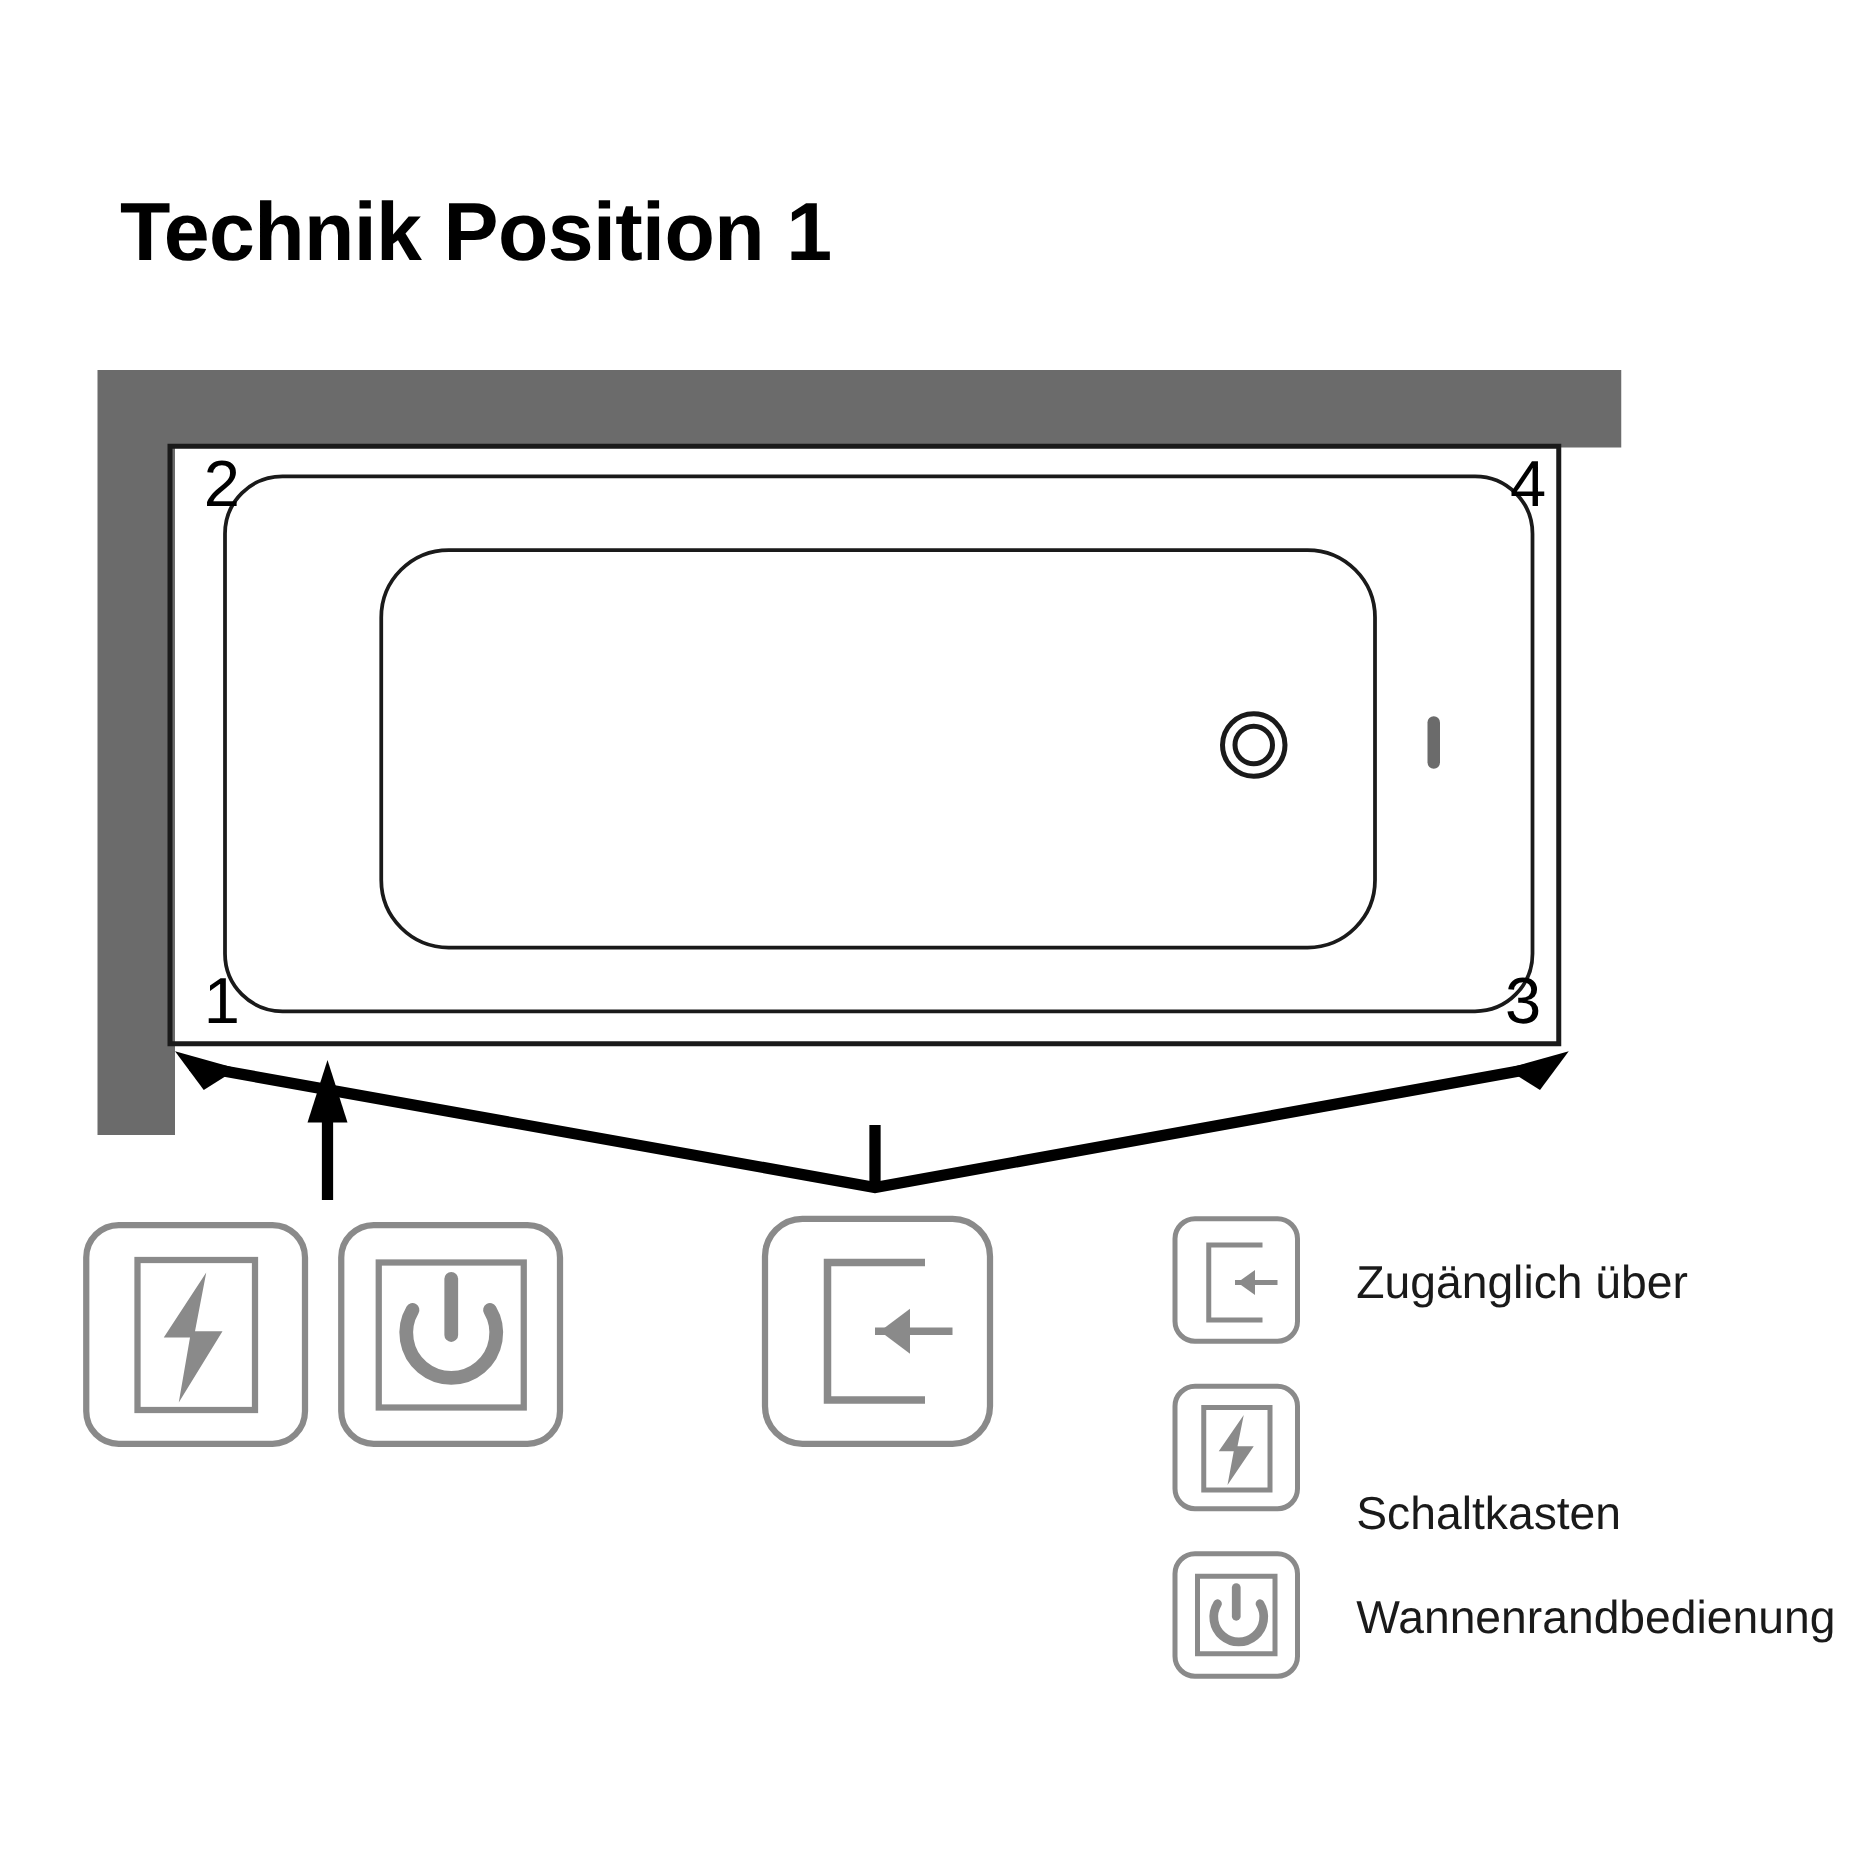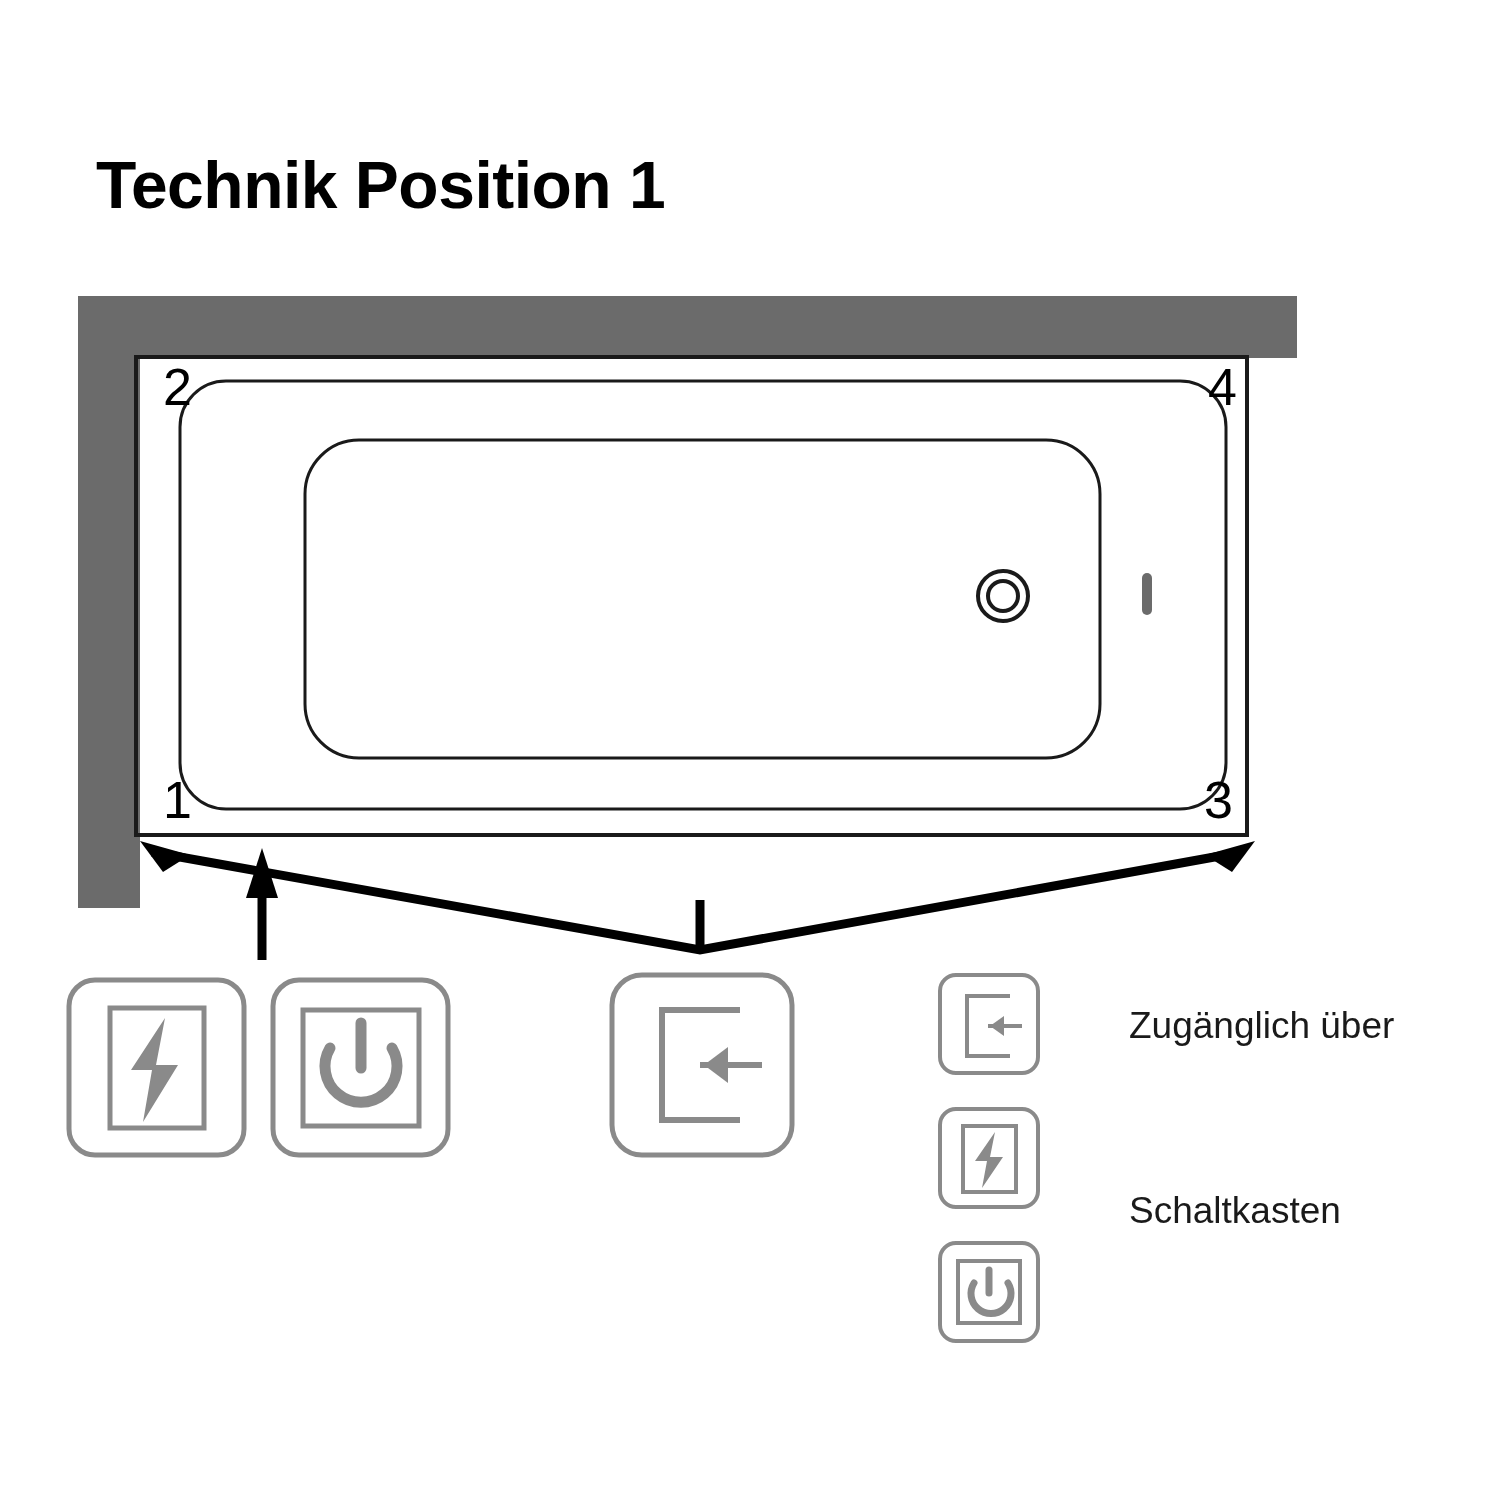--- a/index.html
+++ b/index.html
@@ -41,21 +41,20 @@
   .corner-num {
     font-family: "Liberation Sans", sans-serif;
     font-size: 52px;
     fill: #000000;
   }
   .legend-text {
     position: absolute;
     font-size: 37px;
     color: #1a1a1a;
     white-space: nowrap;
-    margin-left: 44px;
   }
   #legend-text-1 { left: 1085px; top: 1005px; }
   #legend-text-2 { left: 1085px; top: 1190px; }
   #legend-text-3 { left: 1085px; top: 1273px; }
 </style>
 </head>
 <body>
 
 <div id="stage">
 
@@ -142,14 +141,15 @@
       <rect x="940" y="1243" width="98" height="98" rx="16" ry="16" fill="#ffffff" stroke="#8a8a8a" stroke-width="4"></rect>
       <rect x="958" y="1261" width="62" height="62" fill="none" stroke="#8a8a8a" stroke-width="4"></rect>
       <path d="M 974 1283 A 20 20 0 1 0 1008 1283" fill="none" stroke="#8a8a8a" stroke-width="7" stroke-linecap="round"></path>
       <line x1="989" y1="1270" x2="989" y2="1293" stroke="#8a8a8a" stroke-width="7" stroke-linecap="round"></line>
     </g>
 
   </svg>
 
   <div class="legend-text" id="legend-text-1">Zugänglich über</div>
   <div class="legend-text" id="legend-text-2">Schaltkasten</div>
+  <div class="legend-text" id="legend-text-3">Wannenrandbedienung</div>
 
 </div>
 
 </body></html>

